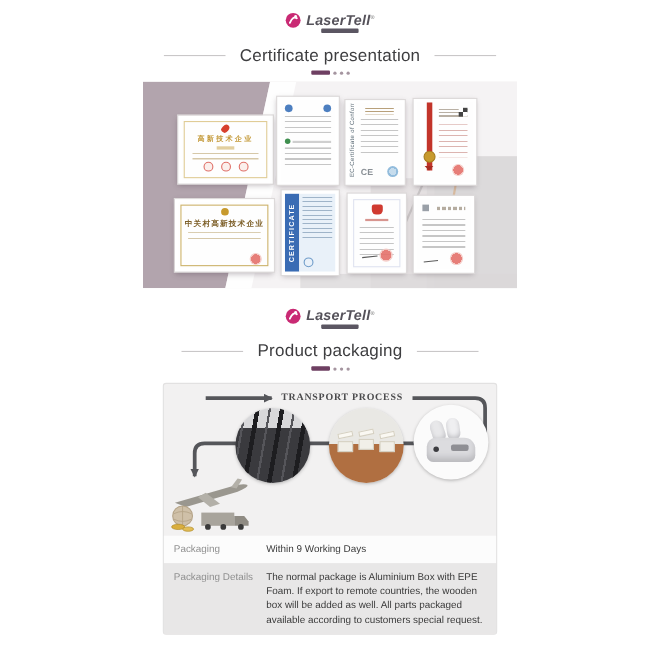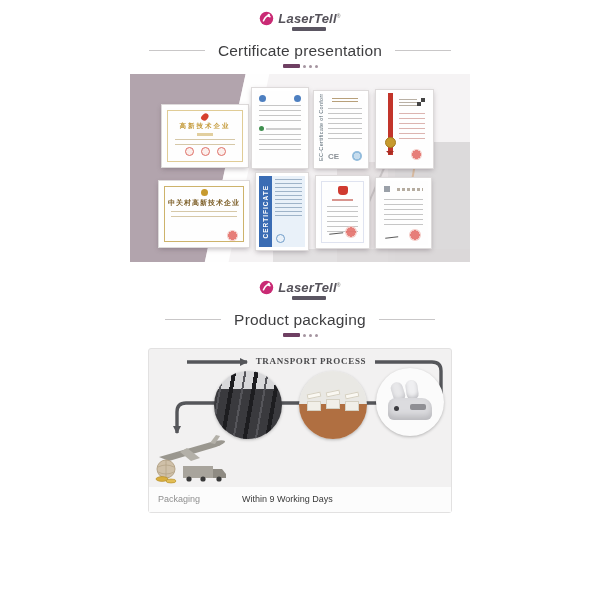--- a/index.html
+++ b/index.html
@@ -350,16 +350,20 @@
         <circle cx="50" cy="48" r="2.6" fill="#3a3a3a"></circle>
         <circle cx="66" cy="48" r="2.6" fill="#3a3a3a"></circle>
       </svg>
     </div>
 
     <div class="info-table">
       <div class="irow white">
         <div class="ilabel">Packaging</div>
         <div class="ivalue">Within 9 Working Days</div>
       </div>
+      <div class="irow gray">
+        <div class="ilabel">Packaging Details</div>
+        <div class="ivalue">The normal package is Aluminium Box with EPE Foam. If export to remote countries, the wooden box will be added as well. All parts packaged available according to customers special request.</div>
+      </div>
     </div>
 
   </div>
 </div>
 
 </body></html>

